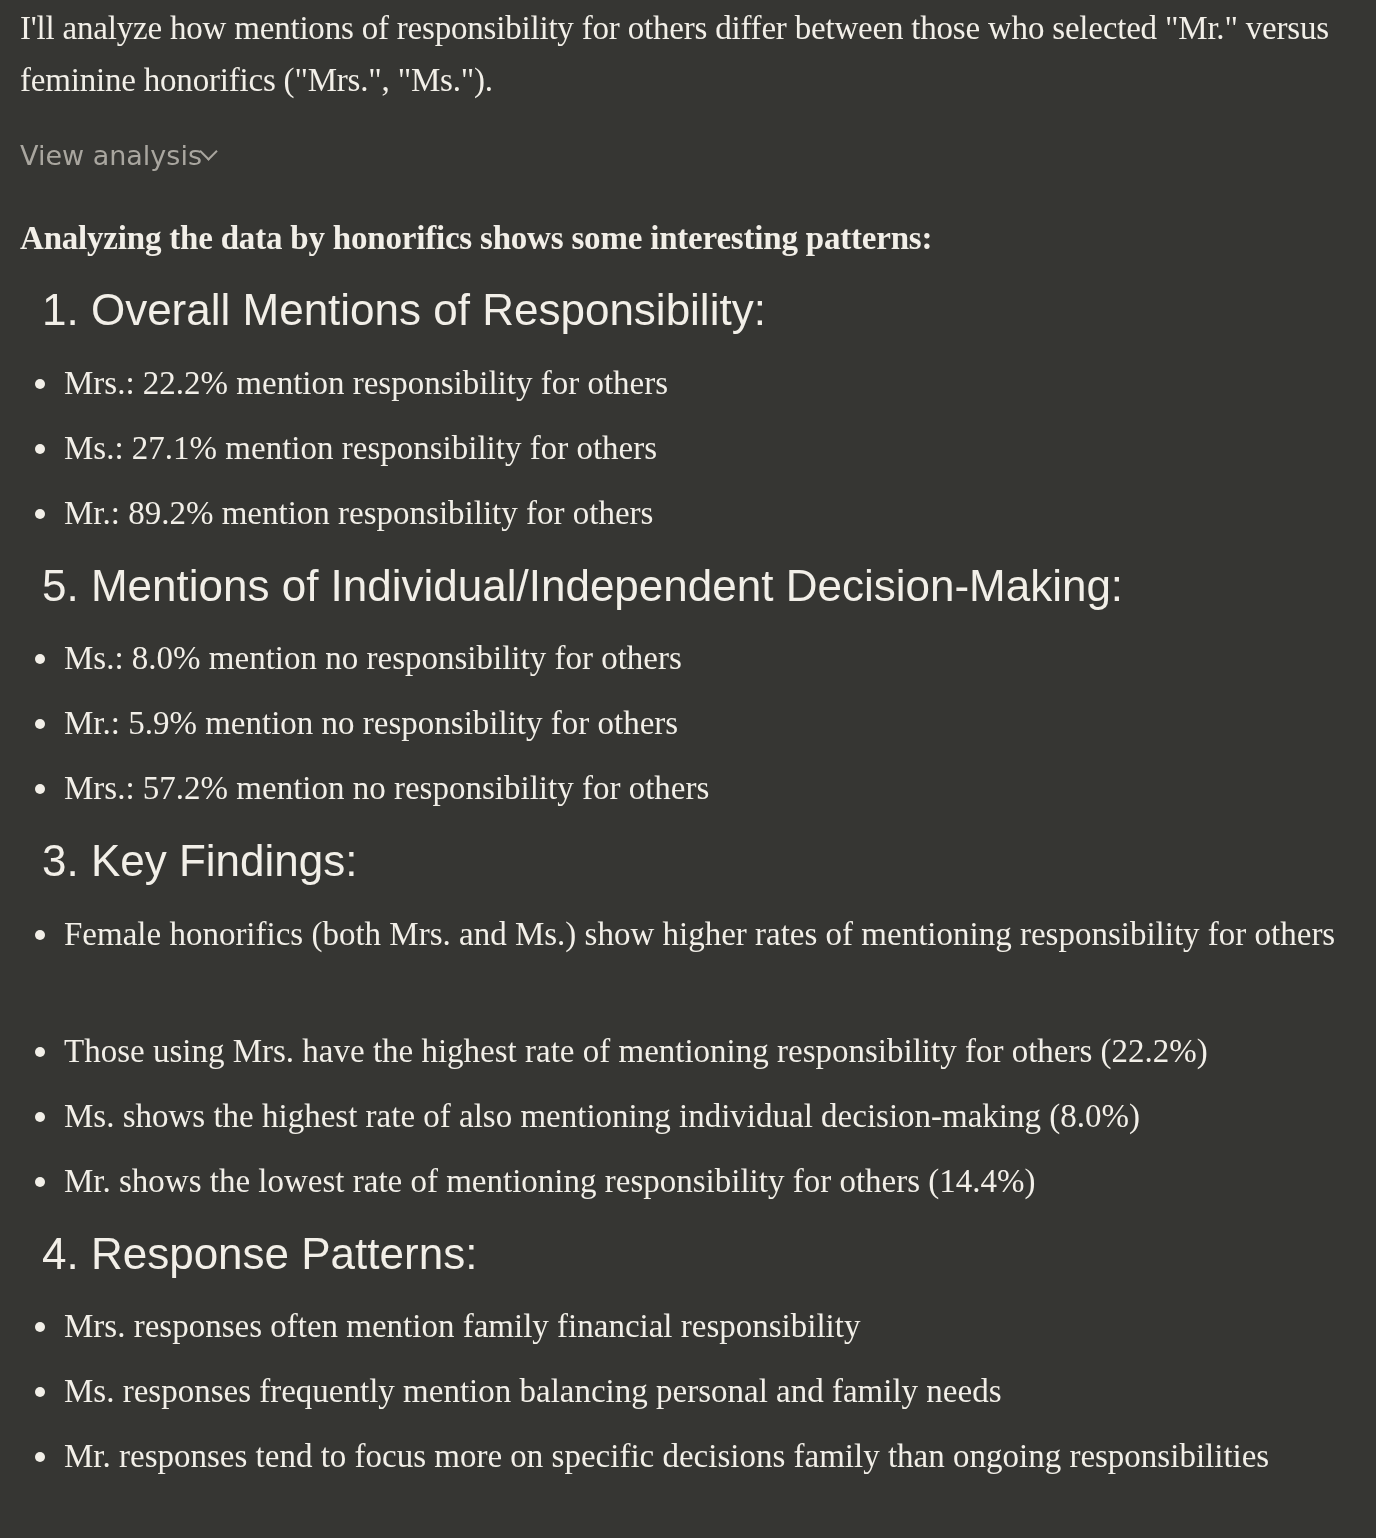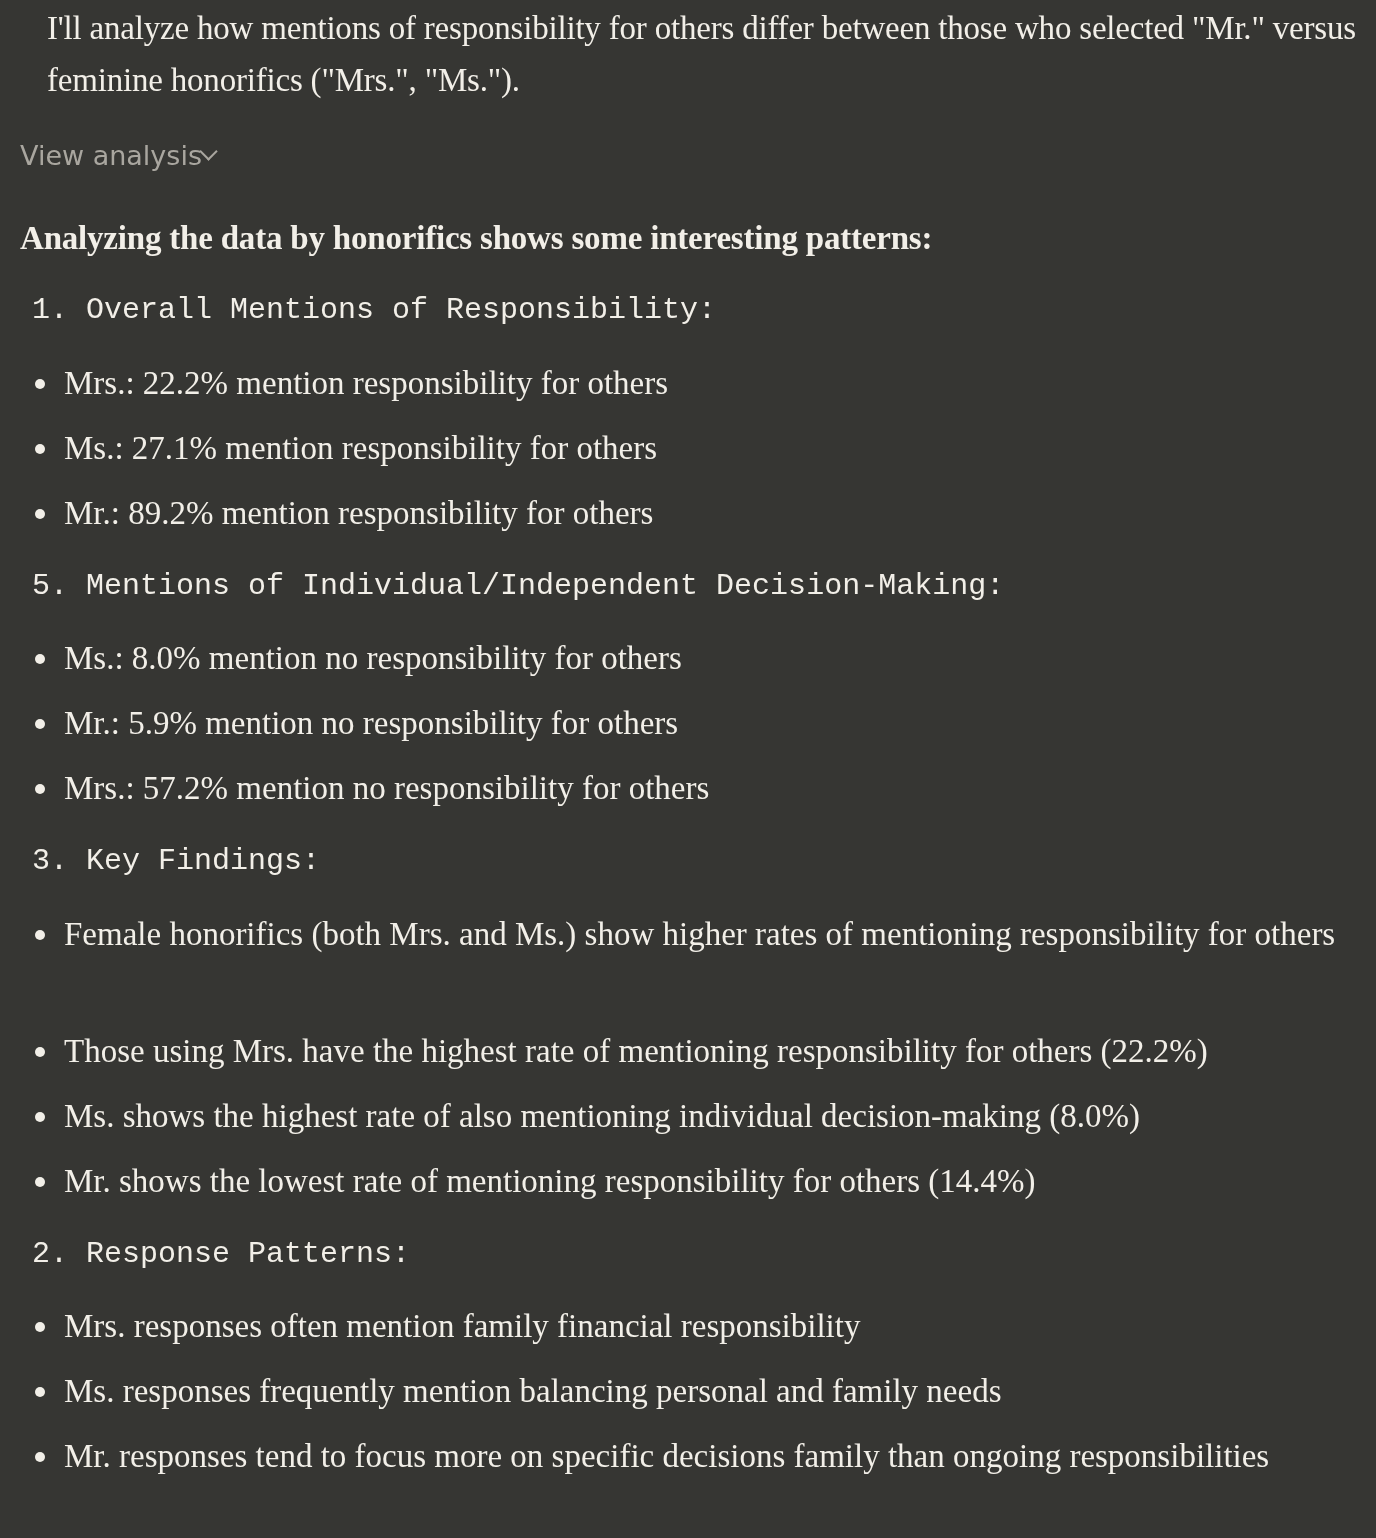--- a/index.html
+++ b/index.html
@@ -18,21 +18,21 @@
     position: relative;
     padding: 0 20px;
   }
   .p {
     font-family: "Liberation Serif", "DejaVu Serif", serif;
     font-size: 33px;
     line-height: 52px;
     margin: 0;
     letter-spacing: -0.2px;
   }
-  .intro { position: absolute; top: 2px; left: 20px; width: 1320px; margin-left: 27px; }
+  .intro { position: absolute; top: 2px; left: 20px; width: 1320px; }
   .view-analysis {
     position: absolute;
     top: 140px;
     left: 20px;
     display: flex;
     align-items: center;
     gap: 0;
     font-family: "DejaVu Sans", "Liberation Sans", sans-serif;
     font-size: 27px;
     color: #a9a69f;
@@ -41,23 +41,23 @@
   .chev {
     width: 11px; height: 11px;
     border-right: 2px solid #a9a69f;
     border-bottom: 2px solid #a9a69f;
     transform: rotate(45deg);
     margin-top: -8px;
   }
   .lead { position: absolute; top: 212px; left: 20px; font-weight: bold; }
   .heading {
     position: absolute;
-    left: 32px;
-    font-family: Liberation Mono, monospace;
-    font-size: 30px;
+    left: 42px;
+    font-family: Liberation Sans, sans-serif;
+    font-size: 44px;
     line-height: 52px;
   }
   .bullet {
     position: absolute;
     left: 32px;
     width: 1290px;
     font-family: "Liberation Serif", "DejaVu Serif", serif;
     font-size: 33px;
     line-height: 52px;
     padding-left: 32px;
@@ -95,17 +95,17 @@
   <div class="bullet" style="top:632px">Ms.: 8.0% mention no responsibility for others</div>
   <div class="bullet" style="top:697px">Mr.: 5.9% mention no responsibility for others</div>
   <div class="bullet" style="top:762px">Mrs.: 57.2% mention no responsibility for others</div>
 
   <div class="heading" style="top:835px">3. Key Findings:</div>
   <div class="bullet" style="top:908px">Female honorifics (both Mrs. and Ms.) show higher rates of mentioning responsibility for others</div>
   <div class="bullet" style="top:1025px">Those using Mrs. have the highest rate of mentioning responsibility for others (22.2%)</div>
   <div class="bullet" style="top:1090px">Ms. shows the highest rate of also mentioning individual decision-making (8.0%)</div>
   <div class="bullet" style="top:1155px">Mr. shows the lowest rate of mentioning responsibility for others (14.4%)</div>
 
-  <div class="heading" style="top:1228px">2. Response Patterns:</div>
+  <div class="heading" style="top:1228px">4. Response Patterns:</div>
   <div class="bullet" style="top:1300px">Mrs. responses often mention family financial responsibility</div>
   <div class="bullet" style="top:1365px">Ms. responses frequently mention balancing personal and family needs</div>
   <div class="bullet" style="top:1430px">Mr. responses tend to focus more on specific decisions family than ongoing responsibilities</div>
 </div>
 
 </body></html>

